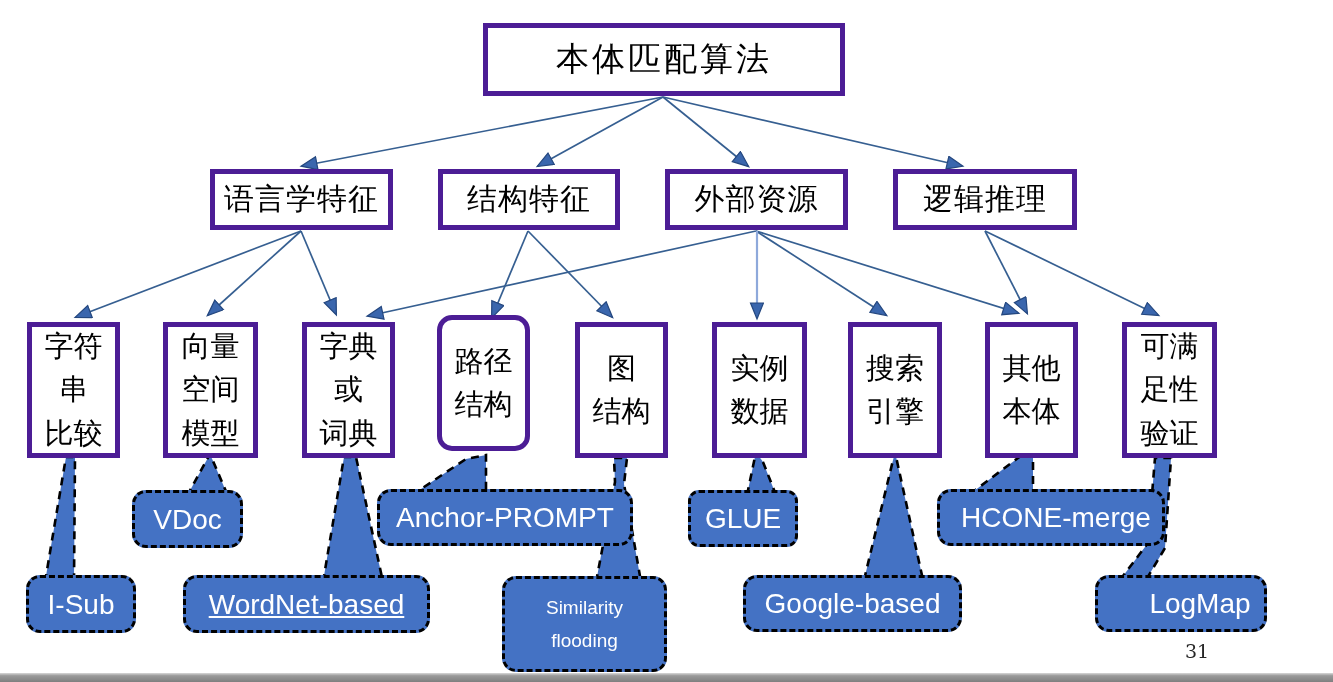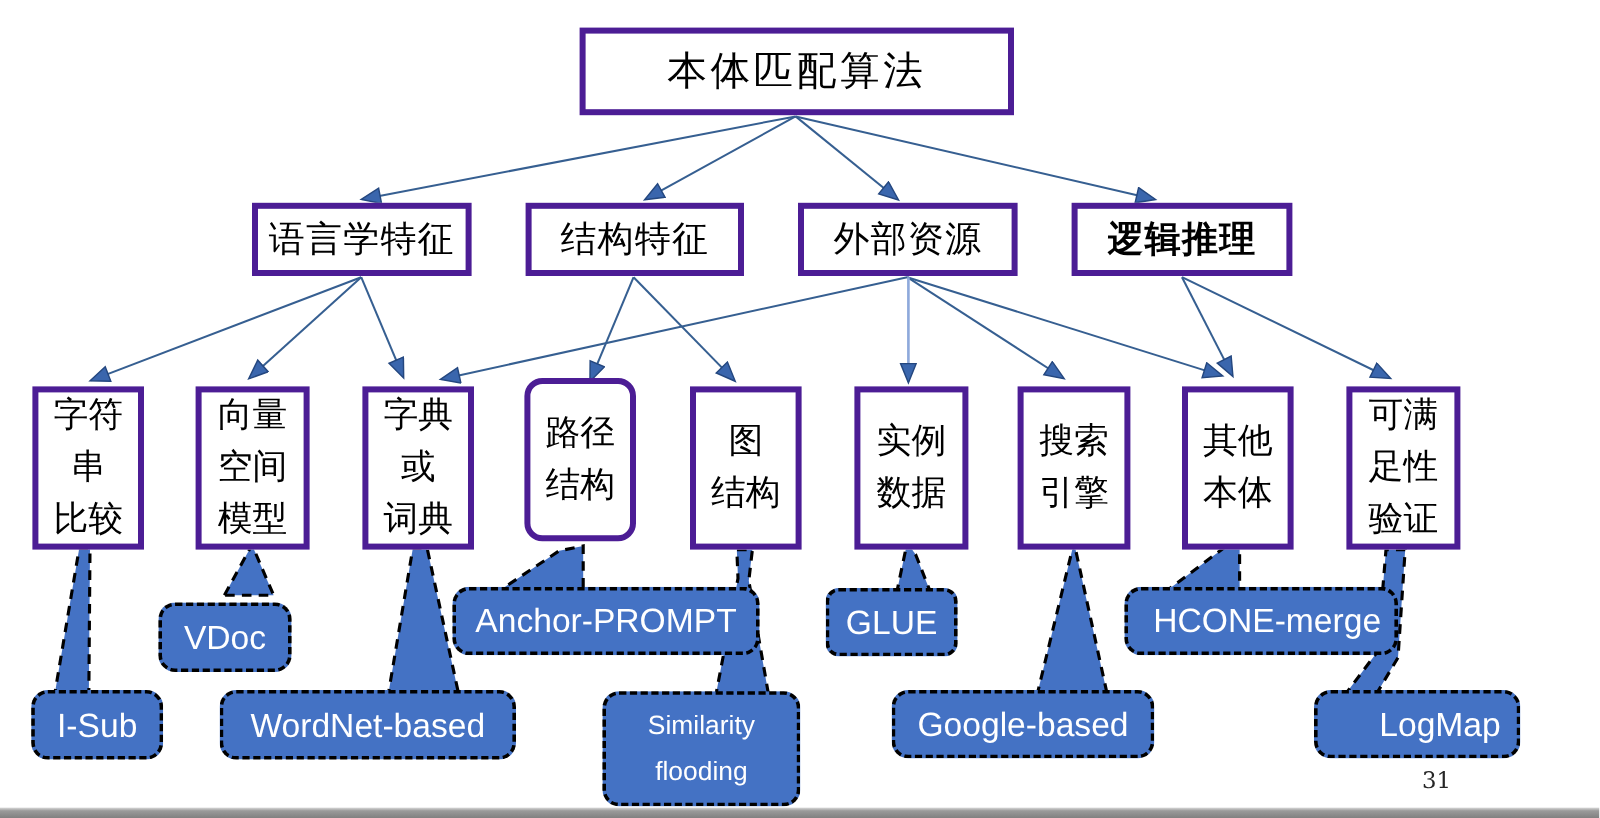--- a/index.html
+++ b/index.html
@@ -15,21 +15,21 @@
   }
   .node.root{font-size:33px;letter-spacing:3px;}
   .node.l2{font-size:30px;letter-spacing:1px;}
   .node.l3{font-size:29px;line-height:1.5;}
   .callout{
     position:absolute;z-index:3;background:#4472C4;border:3px dashed #000000;
     border-radius:14px;color:#ffffff;display:flex;align-items:center;justify-content:center;
     text-align:center;font-family:"Liberation Sans","DejaVu Sans",sans-serif;
     font-size:28px;box-sizing:border-box;line-height:1.25;
   }
-  .callout.tall{font-size:22px;line-height:1.75;}
+  .callout.tall{font-size:19px;line-height:1.75;}
   .page-number{
     position:absolute;left:1185px;top:640px;z-index:3;color:#262626;
     font-size:19px;font-family:"DejaVu Serif",serif;
   }
   .bottom-bar{
     position:absolute;left:0;top:673px;width:1333px;height:9px;z-index:4;
     background:linear-gradient(to bottom,#d9d9d9 0%,#9a9a9a 30%,#7f7f7f 100%);
   }
 </style>
 </head>
@@ -76,21 +76,21 @@
       <polygon points="970,494 1026,452 1033,456 1033,494" fill="#4472C4"></polygon>
       <polygon points="1120,580 1148,543 1155,458 1171,458 1165,548 1146,580" fill="#4472C4"></polygon>
     </g>
   </svg>
 
   <div class="node root" style="left:483px;top:23px;width:362px;height:73px;">本体匹配算法</div>
 
   <div class="node l2" style="left:210px;top:169px;width:183px;height:61px;">语言学特征</div>
   <div class="node l2" style="left:438px;top:169px;width:182px;height:61px;">结构特征</div>
   <div class="node l2" style="left:665px;top:169px;width:183px;height:61px;">外部资源</div>
-  <div class="node l2" style="left:893px;top:169px;width:184px;height:61px;font-weight:bold;">逻辑推理</div>
+  <div class="node l2" style="left:893px;top:169px;width:184px;height:61px;">逻辑推理</div>
 
   <div class="node l3" style="left:27px;top:322px;width:93px;height:136px;">字符
 串
 比较</div>
   <div class="node l3" style="left:163px;top:322px;width:95px;height:136px;">向量
 空间
 模型</div>
   <div class="node l3" style="left:302px;top:322px;width:93px;height:136px;">字典
 或
 词典</div>
@@ -102,22 +102,22 @@
 数据</div>
   <div class="node l3" style="left:848px;top:322px;width:94px;height:136px;">搜索
 引擎</div>
   <div class="node l3" style="left:985px;top:322px;width:93px;height:136px;">其他
 本体</div>
   <div class="node l3" style="left:1122px;top:322px;width:95px;height:136px;">可满
 足性
 验证</div>
 
   <div class="callout" style="left:26px;top:575px;width:110px;height:58px;">I-Sub</div>
-  <div class="callout" style="left:132px;top:490px;width:111px;height:58px;margin-top:12px;">VDoc</div>
-  <div class="callout" style="left:183px;top:575px;width:247px;height:58px;">WordNet-based</div>
+  <div class="callout" style="left:132px;top:490px;width:111px;height:58px;">VDoc</div>
+  <div class="callout" style="left:183px;top:575px;width:247px;height:58px;text-decoration:underline;">WordNet-based</div>
   <div class="callout" style="left:377px;top:489px;width:256px;height:57px;">Anchor-PROMPT</div>
   <div class="callout tall" style="left:502px;top:576px;width:165px;height:96px;padding:0 14px;">Similarity flooding</div>
   <div class="callout" style="left:688px;top:490px;width:110px;height:57px;border-radius:11px;">GLUE</div>
   <div class="callout" style="left:743px;top:575px;width:219px;height:57px;">Google-based</div>
   <div class="callout" style="left:937px;top:489px;width:228px;height:57px;padding-left:10px;">HCONE-merge</div>
   <div class="callout" style="left:1095px;top:575px;width:172px;height:57px;padding-left:38px;">LogMap</div>
 
   <div class="page-number">31</div>
   <div class="bottom-bar"></div>
 

